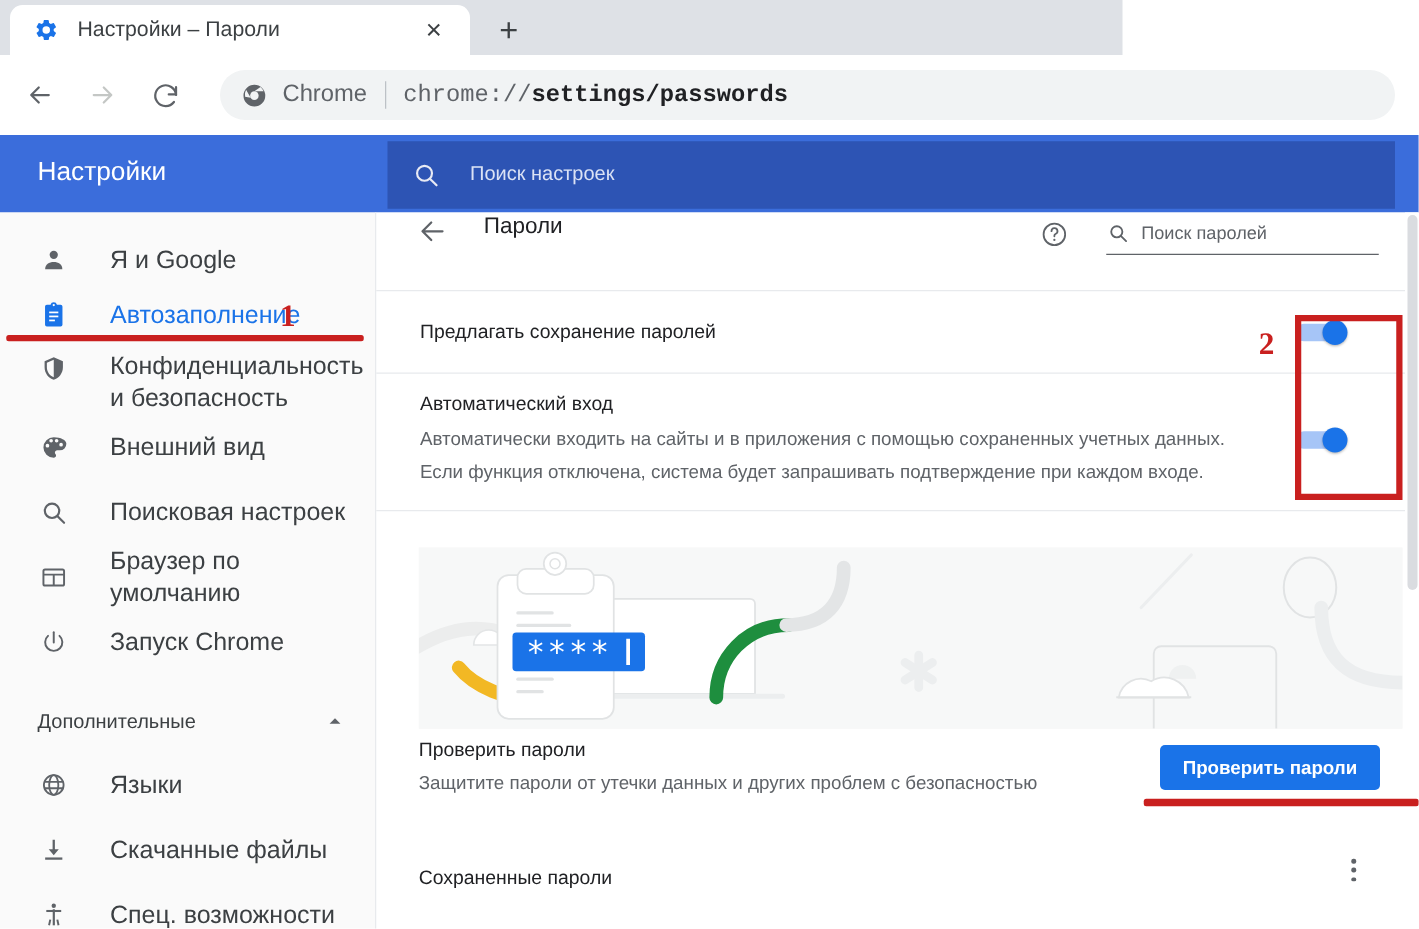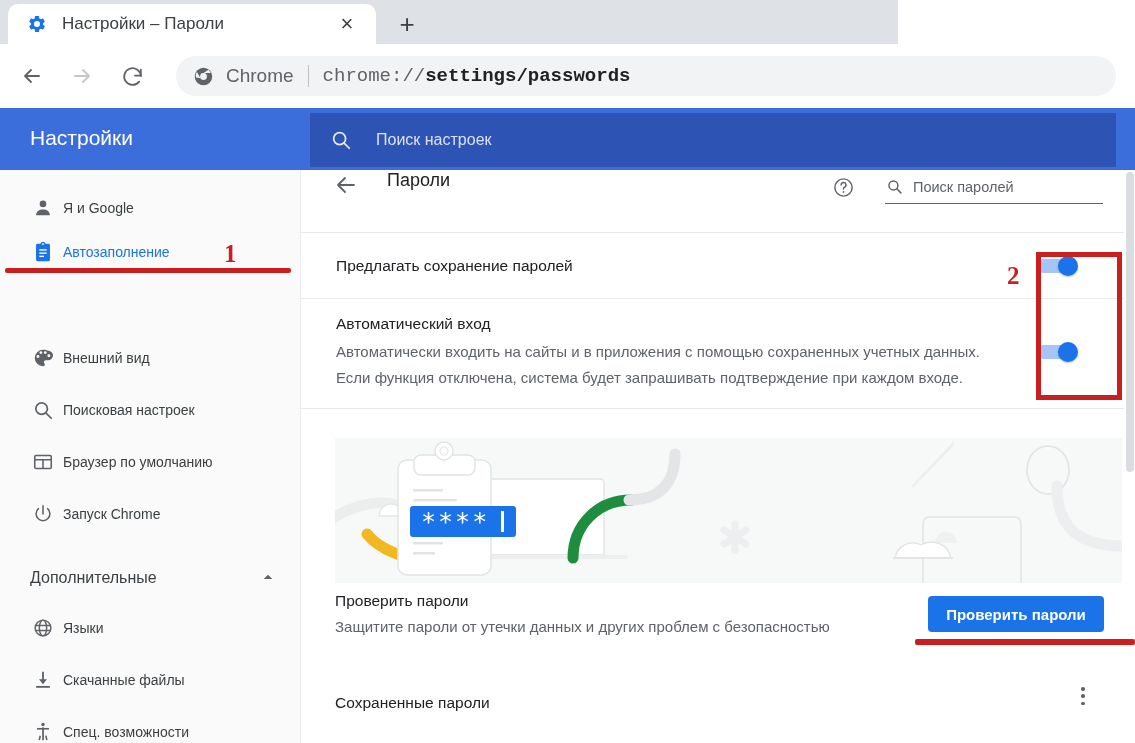--- a/index.html
+++ b/index.html
@@ -80,21 +80,21 @@
     background:#fafafa;
   }
   .nav-item {
     position:absolute; left:0; width:300px; height:44px;
     display:flex; align-items:center; cursor:pointer;
   }
   .nav-ico {
     width:26px;height:26px; margin-left:30px; flex:none;
     display:flex;align-items:center;justify-content:center; color:#5f6368;
   }
-  .nav-lbl { margin-left:7px; font-size:14px; color:#3c4043; line-height:1.3;}
+  .nav-lbl { margin-left:32px; font-size:20px; color:#3c4043; line-height:1.3;}
   .nav-item.active .nav-ico { color:#1a73e8; }
   .nav-item.active .nav-lbl { color:#1a73e8; }
   .nav-group-title {
     position:absolute; left:0; width:300px; height:40px;
     display:flex; align-items:center; justify-content:space-between;
     padding-left:30px; padding-right:24px; cursor:pointer;
   }
   .nav-group-title span.t { font-size:16px; color:#3c4043; }
   .nav-group-title .caret { color:#5f6368; font-size:12px; }
 
@@ -267,20 +267,28 @@
         <svg width="22" height="22" viewBox="0 0 24 24" fill="currentColor">
           <path d="M18 3h-3.2a2.9 2.9 0 0 0-5.6 0H6a1.6 1.6 0 0 0-1.6 1.6v15.8A1.6 1.6 0 0 0 6 22h12a1.6 1.6 0 0 0 1.6-1.6V4.6A1.6 1.6 0 0 0 18 3zm-6-.7a1 1 0 1 1 0 2 1 1 0 0 1 0-2z"></path>
           <rect x="8" y="9" width="8" height="1.5" fill="#fff"></rect>
           <rect x="8" y="12.5" width="8" height="1.5" fill="#fff"></rect>
           <rect x="8" y="16" width="5" height="1.5" fill="#fff"></rect>
         </svg>
       </span>
       <span class="nav-lbl">Автозаполнение</span>
     </div>
 
+    <div class="nav-item" style="top:108px; height:58px; align-items:flex-start; padding-top:4px;">
+      <span class="nav-ico">
+        <svg width="22" height="22" viewBox="0 0 24 24" fill="currentColor">
+          <path d="M12 2 4 5.4v5.3c0 5 3.4 9.7 8 10.9 4.6-1.2 8-5.9 8-10.9V5.4L12 2zm0 2.2v15.2c-3.4-1.1-6-4.8-6-8.7V6.7l6-2.5z"></path>
+        </svg>
+      </span>
+      <span class="nav-lbl" style="width:190px; margin-top:-2px;">Конфиденциальность и безопасность</span>
+    </div>
 
     <div class="nav-item" style="top:166px">
       <span class="nav-ico">
         <svg width="22" height="22" viewBox="0 0 24 24" fill="currentColor">
           <path d="M12 3a9 9 0 0 0 0 18c1.1 0 2-.9 2-2 0-.5-.2-1-.5-1.3-.3-.4-.5-.8-.5-1.2 0-1.1.9-2 2-2h2.3A5.7 5.7 0 0 0 23 8.7C23 5.5 18.1 3 12 3zM6.5 12a1.6 1.6 0 1 1 0-3.2 1.6 1.6 0 0 1 0 3.2zm3.2-4.3a1.6 1.6 0 1 1 0-3.2 1.6 1.6 0 0 1 0 3.2zm4.8 0a1.6 1.6 0 1 1 0-3.2 1.6 1.6 0 0 1 0 3.2zm3.9 3.4a1.6 1.6 0 1 1 0-3.2 1.6 1.6 0 0 1 0 3.2z"></path>
         </svg>
       </span>
       <span class="nav-lbl">Внешний вид</span>
     </div>
 

